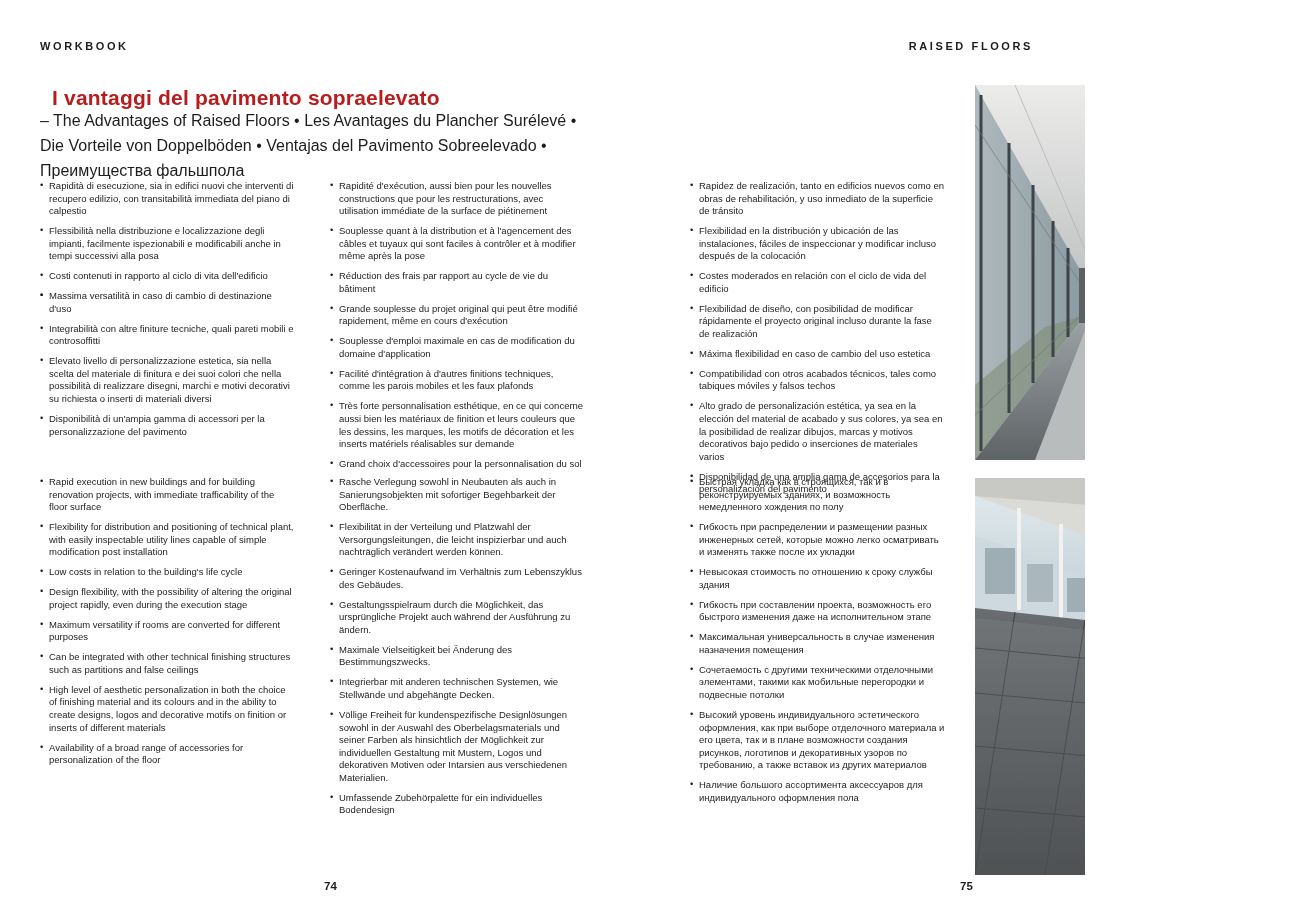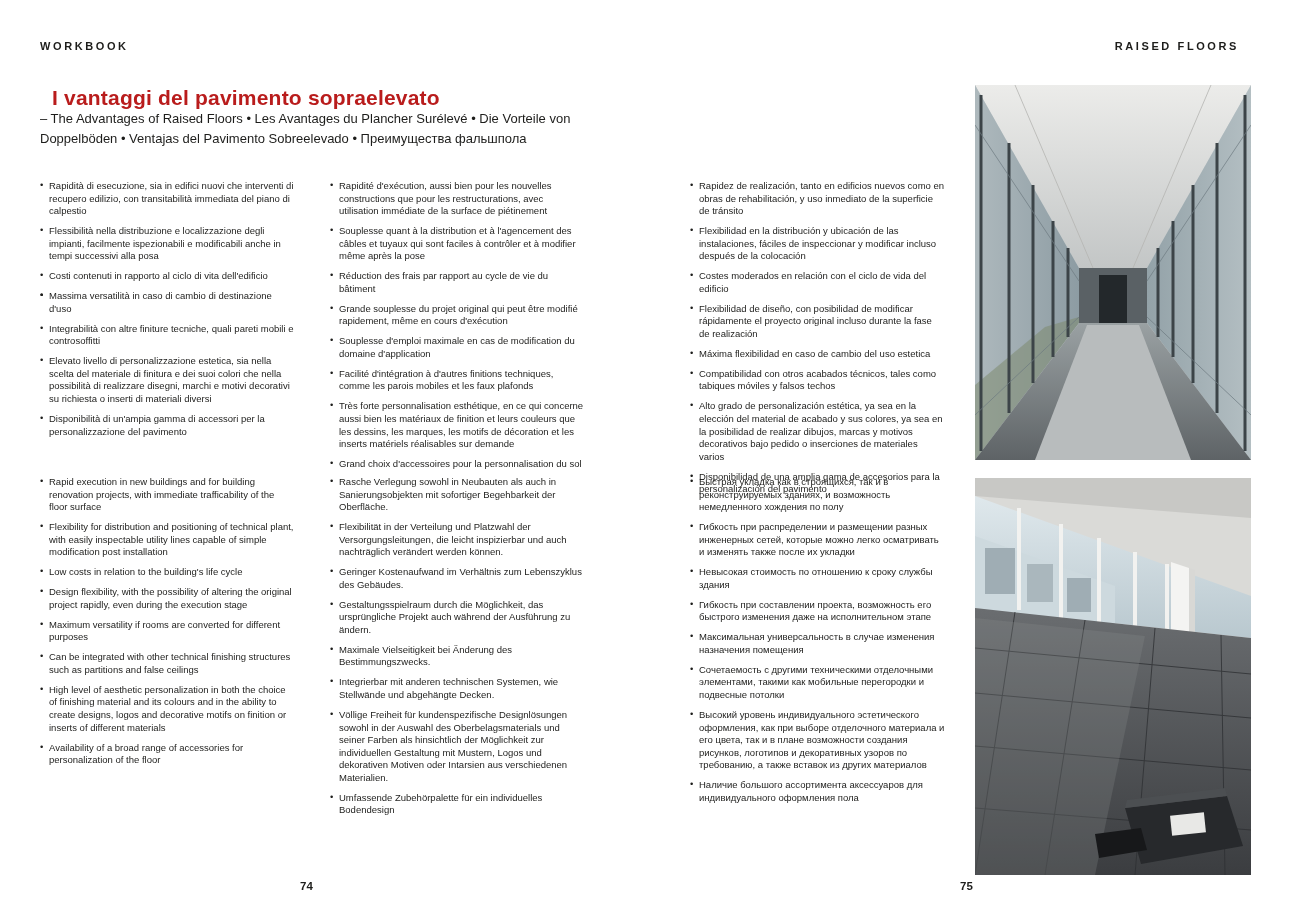--- a/index.html
+++ b/index.html
@@ -1,18 +1,18 @@
 <!DOCTYPE html>
 <html><head>
 <meta charset="utf-8">
 <style>
   html,body{margin:0;padding:0;background:#ffffff;}
   .page{
     position:relative;
-    width:1291px;height:920px;
+    width:1085px;height:920px;
     background:#ffffff;
     font-family:"Liberation Sans", sans-serif;
     color:#1d1d1b;
     overflow:hidden;
     border-radius:17px;
   }
   .running-head{
     position:absolute;top:40px;
     font-size:11px;font-weight:bold;
     letter-spacing:2.6px;
@@ -23,21 +23,21 @@
   .title{
     position:absolute;top:74px;left:40px;
     margin:12px;
     font-size:21px;font-weight:bold;
     letter-spacing:0.2px;
     color:#b91c1c;
   }
   .subtitle{
     position:absolute;top:109px;left:40px;
     width:555px;margin:0;
-    font-size:13px;line-height:1.55;
+    font-size:16px;line-height:1.55;
     color:#1d1d1b;
   }
   .col{
     position:absolute;
     width:255px;
     font-size:9.5px;line-height:1.32;
   }
   .col ul{list-style:none;margin:0;padding:0;}
   .col li{
     position:relative;
@@ -60,21 +60,21 @@
     background:#888;
   }
   .photo-1{top:85px;height:375px;}
   .photo-2{top:478px;height:397px;}
   .photo svg{display:block;}
   .pagenum{
     position:absolute;top:880px;
     font-size:11.5px;font-weight:bold;
     color:#1d1d1b;
   }
-  .pagenum.left{left:300px;}
+  .pagenum.left{left:324px;}
   .pagenum.right{left:960px;}
 </style>
 </head>
 <body>
 
 <div class="page">
 
   <div class="running-head left">WORKBOOK</div>
   <div class="running-head right">RAISED FLOORS</div>
 

